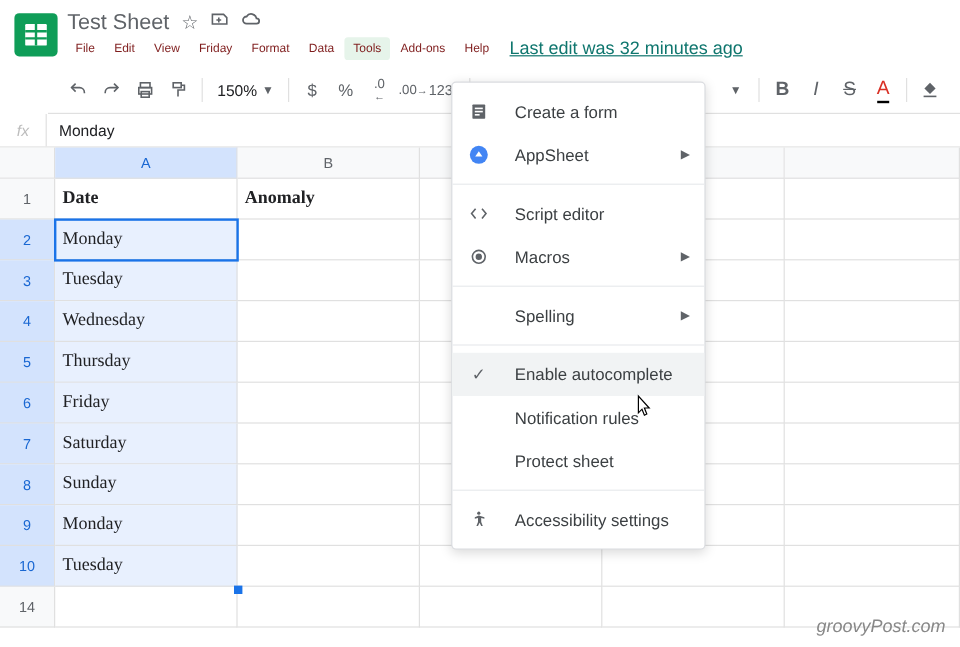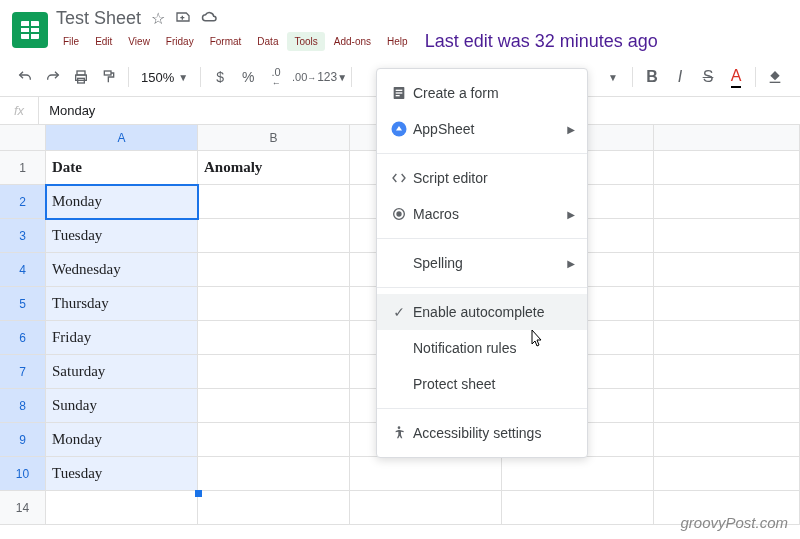--- a/index.html
+++ b/index.html
@@ -8,42 +8,42 @@
 .title-row { display: flex; align-items: center; gap: 8px; }
 .logo { width: 36px; height: 36px; background: #0f9d58; border-radius: 4px; display: flex; align-items: center; justify-content: center; }
 .logo svg { width: 24px; height: 24px; }
 .title-area { display: flex; flex-direction: column; }
 .doc-title-row { display: flex; align-items: center; gap: 10px; }
 .doc-title { font-size: 18px; color: #5f6368; }
 .title-icon { color: #5f6368; font-size: 16px; cursor: pointer; }
 .menubar { display: flex; gap: 2px; margin-top: 2px; align-items: center; }
 .menu-item { font-size: 10px; color: #7f1d1d; padding: 4px 7px; border-radius: 3px; cursor: pointer; }
 .menu-item.active { background: #e6f4ea; }
-.last-edit { font-size: 18px; color: #4c1d95; margin-left: 8px; }
-.toolbar { display: flex; align-items: center; padding: 6px 12px; border-bottom: 1px solid #e0e0e0; gap: 2px; margin-top: 6px; }
+.last-edit { font-size: 15px; color: #0f766e; text-decoration: underline; margin-left: 8px; }
+.toolbar { display: flex; align-items: center; padding: 6px 12px; border-bottom: 1px solid #e0e0e0; gap: 2px; margin-top: 6px; margin-left: 40px; }
 .tb-btn { width: 26px; height: 26px; display: flex; align-items: center; justify-content: center; color: #5f6368; cursor: pointer; border-radius: 2px; }
 .tb-sep { width: 1px; height: 20px; background: #e0e0e0; margin: 0 4px; }
 .zoom { font-size: 13px; color: #202124; padding: 0 6px; display: flex; align-items: center; gap: 4px; }
 .dd { font-size: 10px; color: #5f6368; }
 .tb-text { font-size: 14px; color: #5f6368; padding: 0 4px; }
 .formula-bar { display: flex; align-items: center; border-bottom: 1px solid #e0e0e0; height: 28px; }
 .fx { font-style: italic; color: #bdbdbd; font-size: 13px; padding: 0 14px; border-right: 1px solid #e0e0e0; height: 100%; display: flex; align-items: center; }
 .formula-val { font-size: 13px; color: #202124; padding: 0 10px; }
 .grid { display: grid; grid-template-columns: 46px 152px 152px 152px 152px 146px; }
 .col-hdr { background: #f8f9fa; border-right: 1px solid #e0e0e0; border-bottom: 1px solid #e0e0e0; text-align: center; font-size: 12px; color: #5f6368; height: 26px; line-height: 26px; }
 .col-hdr.sel { background: #d3e3fd; color: #1967d2; }
 .row-hdr { background: #f8f9fa; border-right: 1px solid #e0e0e0; border-bottom: 1px solid #e0e0e0; text-align: center; font-size: 12px; color: #5f6368; height: 34px; line-height: 34px; }
 .row-hdr.sel { background: #d3e3fd; color: #1967d2; }
 .cell { border-right: 1px solid #e0e0e0; border-bottom: 1px solid #e0e0e0; height: 34px; padding: 0 6px; font-size: 15px; color: #202124; display: flex; align-items: center; font-family: Liberation Serif, serif; }
 .cell.hdr-cell { font-weight: bold; }
 .cell.sel { background: #e8f0fe; }
 .cell.active { outline: 2px solid #1a73e8; outline-offset: -1px; z-index: 2; }
 .sel-handle { position: absolute; width: 7px; height: 7px; background: #1a73e8; }
 .dropdown { position: absolute; top: 68px; left: 376px; width: 212px; background: #fff; border: 1px solid #dadce0; border-radius: 4px; box-shadow: 0 2px 10px rgba(0,0,0,0.15); padding: 6px 0; z-index: 100; }
-.dd-item { display: flex; align-items: center; height: 36px; padding: 0 12px 0 12px; font-size: 14px; color: #3c4043; cursor: pointer; gap: 4px; }
+.dd-item { display: flex; align-items: center; height: 36px; padding: 0 12px 0 12px; font-size: 14px; color: #3c4043; cursor: pointer; gap: 20px; }
 .dd-item:hover, .dd-item.hov { background: #f1f3f4; }
 .dd-icon { width: 20px; height: 20px; display: flex; align-items: center; justify-content: center; color: #5f6368; flex-shrink: 0; }
 .dd-icon.blank { width: 20px; }
 .dd-label { flex: 1; }
 .dd-arrow { font-size: 10px; color: #5f6368; }
 .dd-sep { height: 1px; background: #e8eaed; margin: 6px 0; }
 .cursor { position: absolute; top: 328px; left: 526px; z-index: 200; font-size: 18px; }
 .watermark { position: absolute; bottom: 8px; right: 12px; font-size: 15px; color: #888; font-style: italic; }
 .underline-a { border-bottom: 2px solid #000; padding-bottom: 1px; color: #d93025; }
 </style>

